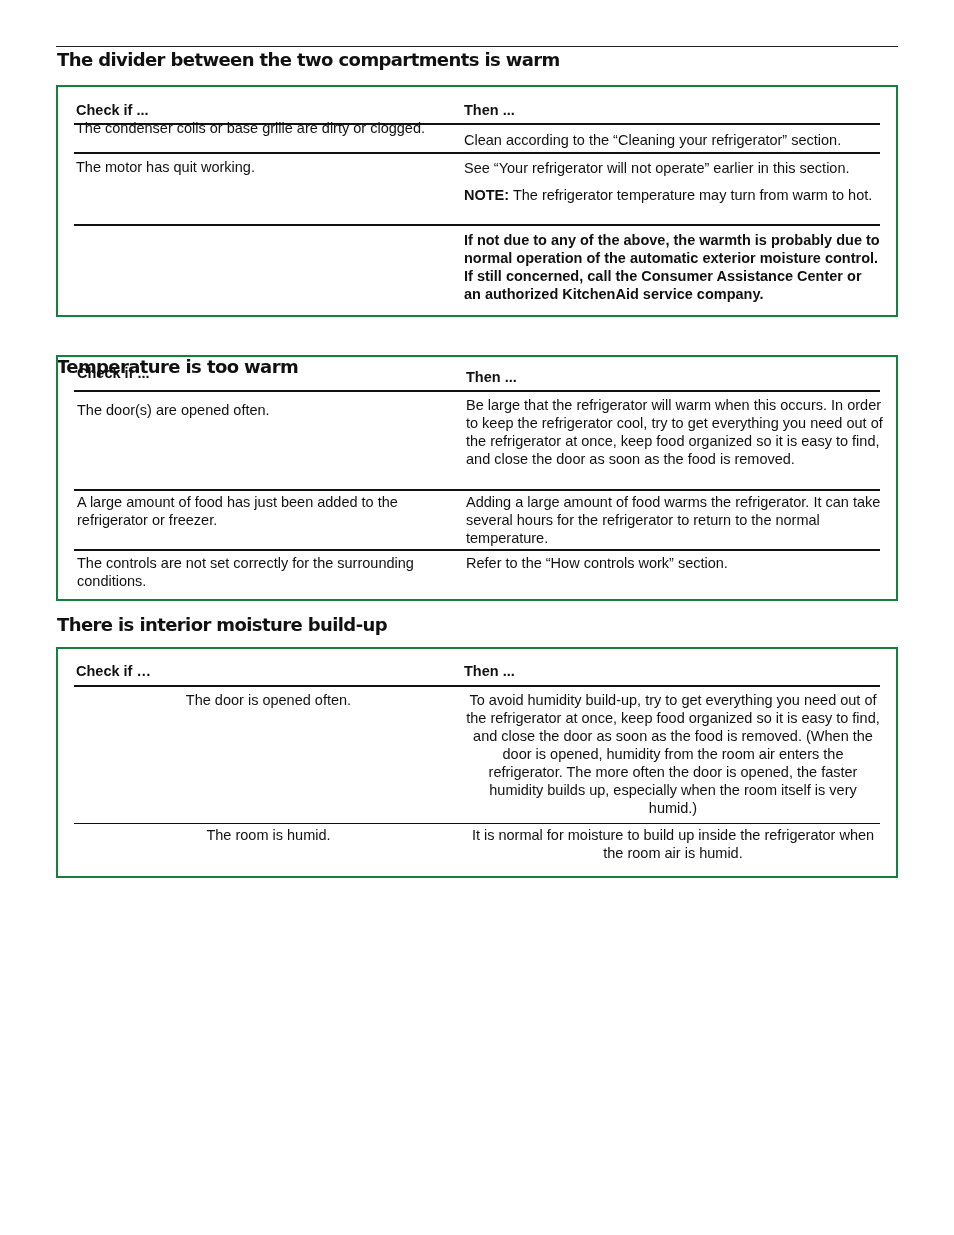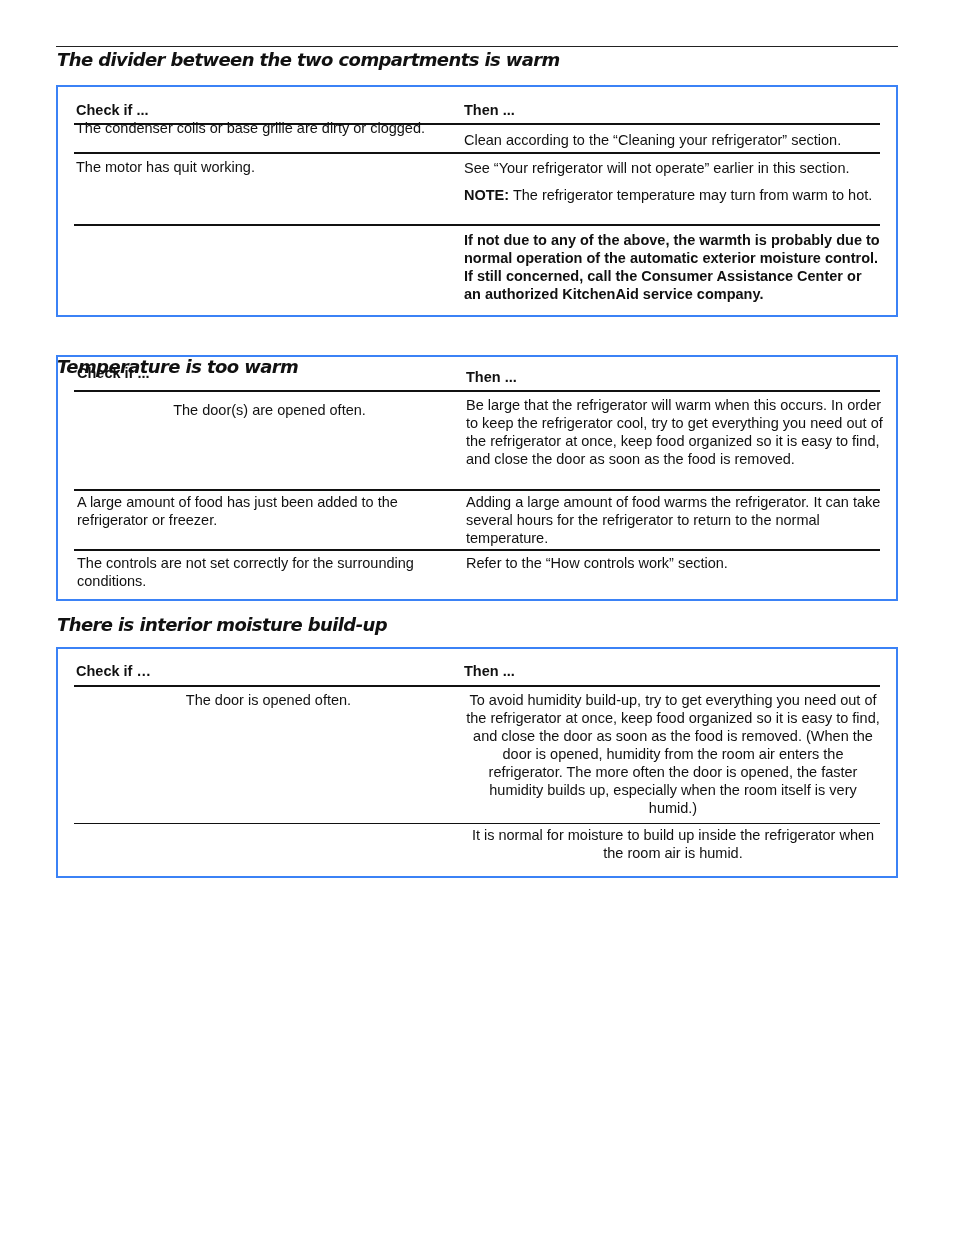--- a/index.html
+++ b/index.html
@@ -1,19 +1,19 @@
 <!DOCTYPE html>
 <html><head>
   <meta charset="utf-8">
   <style>
     html, body { margin: 0; padding: 0; background: #ffffff; }
     body { width: 954px; height: 1235px; position: relative; font-family: "Liberation Sans", sans-serif; color: #111; }
     .top-rule { position: absolute; left: 56px; top: 46px; width: 842px; height: 0; border-top: 1px solid #222; }
-    .section-title { position: absolute; left: 57px; font-family: "DejaVu Sans", sans-serif; font-weight: bold; font-size: 18px; letter-spacing: -0.6px; color: #111; white-space: nowrap; font-style: italic; }
-    .box { position: absolute; left: 56px; width: 838px; border: 2px solid #3b82f6; box-sizing: content-box; }
+    .section-title { position: absolute; left: 57px; font-family: "DejaVu Sans", sans-serif; font-weight: bold; font-size: 18px; letter-spacing: -0.6px; color: #111; white-space: nowrap; }
+    .box { position: absolute; left: 56px; width: 838px; border: 2px solid #15803d; box-sizing: content-box; }
     .grid { position: absolute; left: 16px; width: 806px; }
     .hdr { position: absolute; font-weight: bold; font-size: 14.5px; }
     .hline { position: absolute; left: 0; height: 0; }
     .thick { border-top: 2px solid #111; }
     .thin { border-top: 1px solid #111; }
     .cell { position: absolute; font-size: 14.5px; line-height: 18px; }
     .cell b { font-weight: bold; }
   </style>
 </head>
 <body>
@@ -40,21 +40,21 @@
   </div>
 </div>
 
 <div class="section-title" style="top:325px;margin-top:31px;">Temperature is too warm</div>
 <div class="box" style="top:355px; height:242px;">
   <div class="grid" style="top:0; height:242px;">
     <div class="hdr" style="left:3px; top:8px;">Check if ...</div>
     <div class="hdr" style="left:392px; top:12px;">Then ...</div>
     <div class="hline thick" style="top:33px; width:806px;"></div>
 
-    <div class="cell" style="left:3px; top:44px; width:385px;text-align:center;">The door(s) are opened often.</div>
+    <div class="cell" style="left:3px; top:44px; width:385px;">The door(s) are opened often.</div>
     <div class="cell" style="left:392px; top:39px; width:418px;">Be large that the refrigerator will warm when this occurs. In order to keep the refrigerator cool, try to get everything you need out of the refrigerator at once, keep food organized so it is easy to find, and close the door as soon as the food is removed.</div>
     <div class="hline thick" style="top:132px; width:806px;"></div>
 
     <div class="cell" style="left:3px; top:136px; width:340px;">A large amount of food has just been added to the refrigerator or freezer.</div>
     <div class="cell" style="left:392px; top:136px; width:420px;">Adding a large amount of food warms the refrigerator. It can take several hours for the refrigerator to return to the normal temperature.</div>
     <div class="hline thick" style="top:192px; width:806px;"></div>
 
     <div class="cell" style="left:3px; top:197px; width:380px;">The controls are not set correctly for the surrounding conditions.</div>
     <div class="cell" style="left:392px; top:197px; width:418px;">Refer to the “How controls work” section.</div>
   </div>
@@ -64,15 +64,16 @@
 <div class="box" style="top:647px; height:227px;">
   <div class="grid" style="top:0; height:244px;text-align:center;">
     <div class="hdr" style="left:2px; top:14px;">Check if …</div>
     <div class="hdr" style="left:390px; top:14px;">Then ...</div>
     <div class="hline thick" style="top:36px; width:806px;"></div>
 
     <div class="cell" style="left:2px; top:42px; width:385px;">The door is opened often.</div>
     <div class="cell" style="left:390px; top:42px; width:418px;">To avoid humidity build-up, try to get everything you need out of the refrigerator at once, keep food organized so it is easy to find, and close the door as soon as the food is removed. (When the door is opened, humidity from the room air enters the refrigerator. The more often the door is opened, the faster humidity builds up, especially when the room itself is very humid.)</div>
     <div class="hline thin" style="top:174px; width:806px;"></div>
 
+    <div class="cell" style="left:2px; top:177px; width:385px;">The room is humid.</div>
     <div class="cell" style="left:390px; top:177px; width:418px;">It is normal for moisture to build up inside the refrigerator when the room air is humid.</div>
   </div>
 </div>
 
 </body></html>

